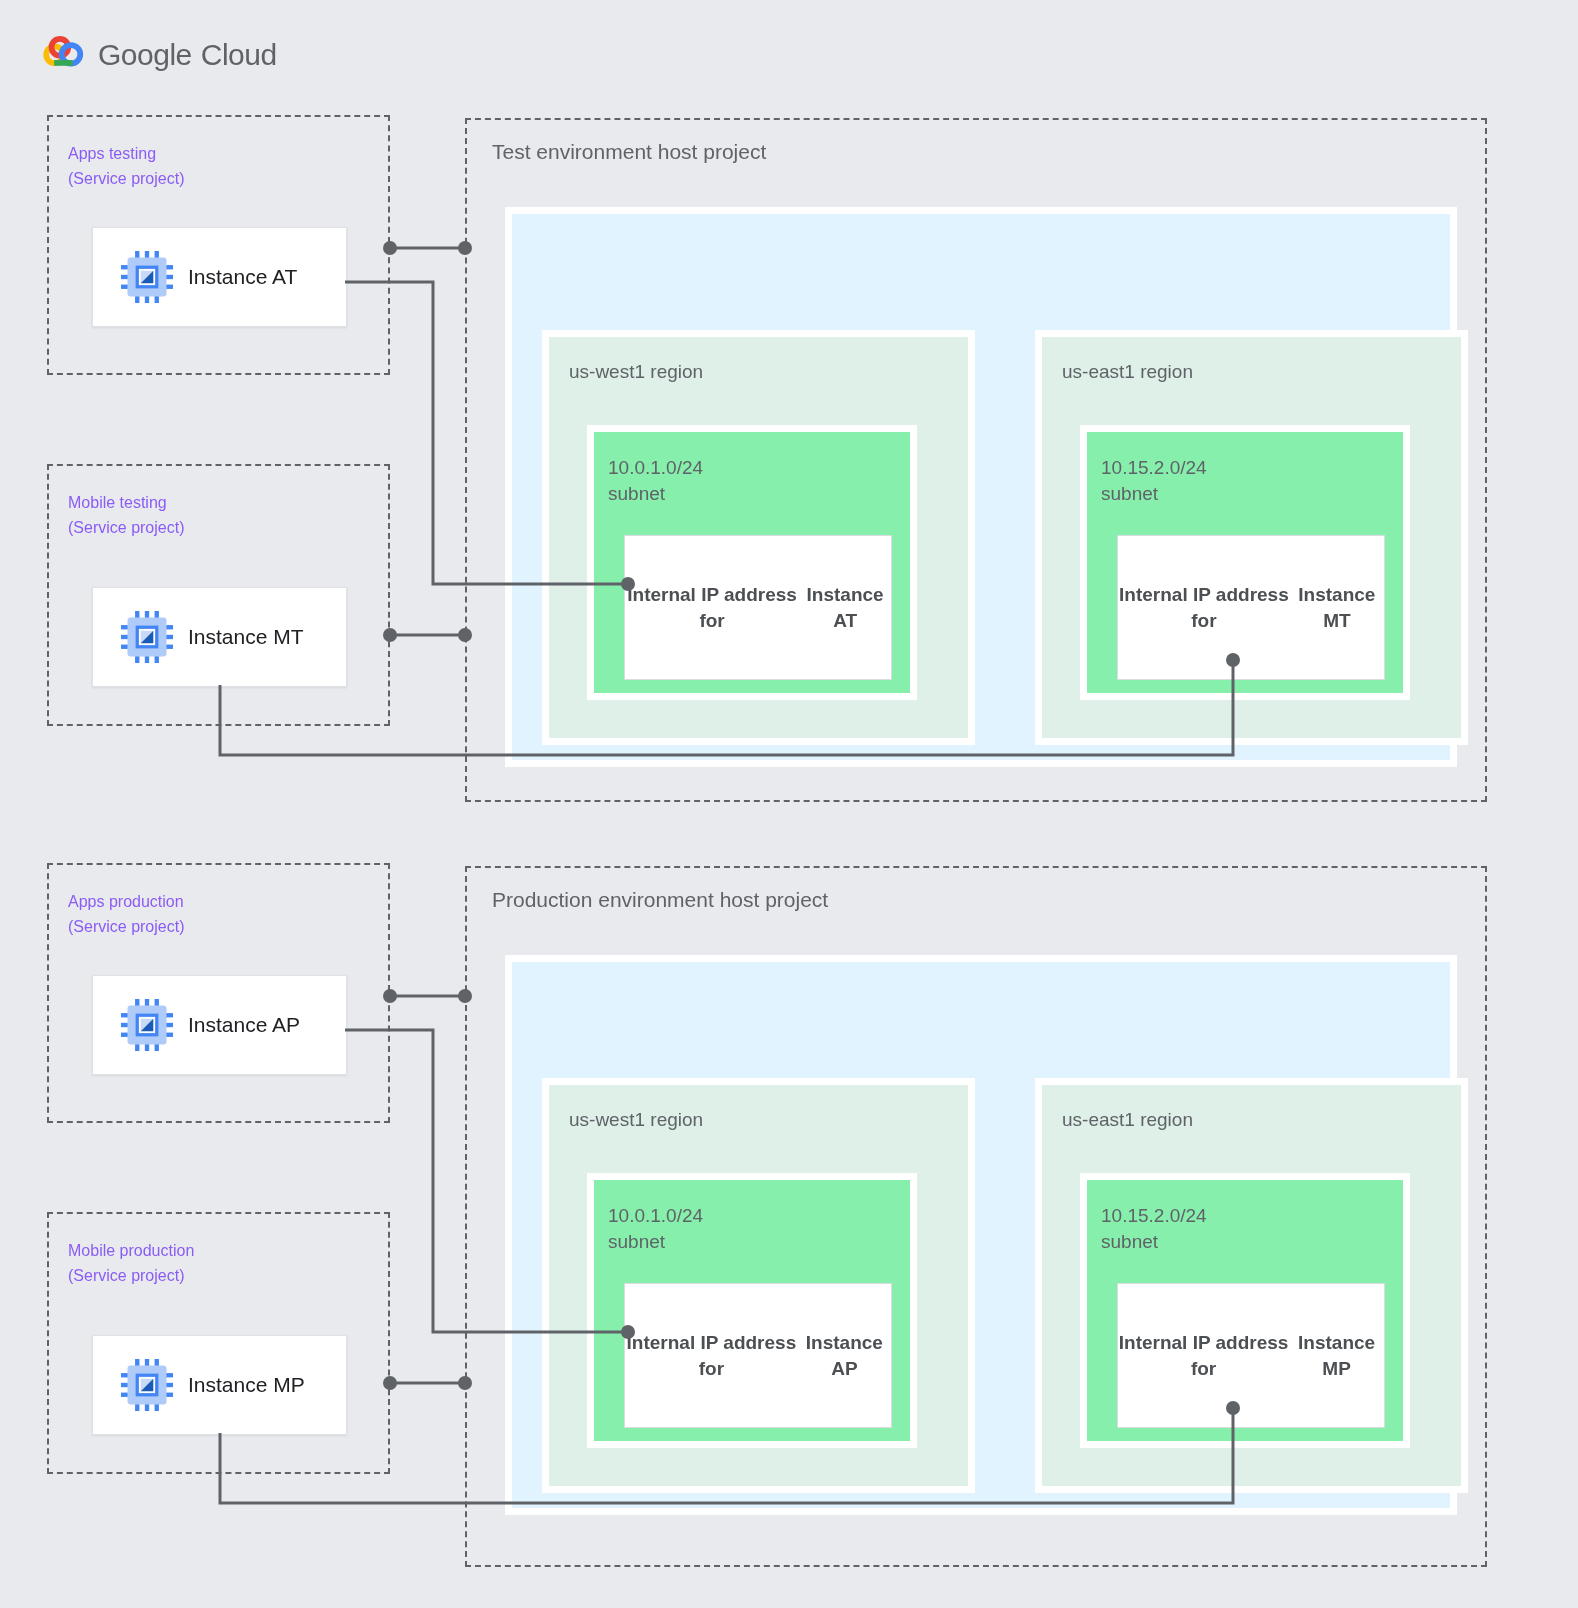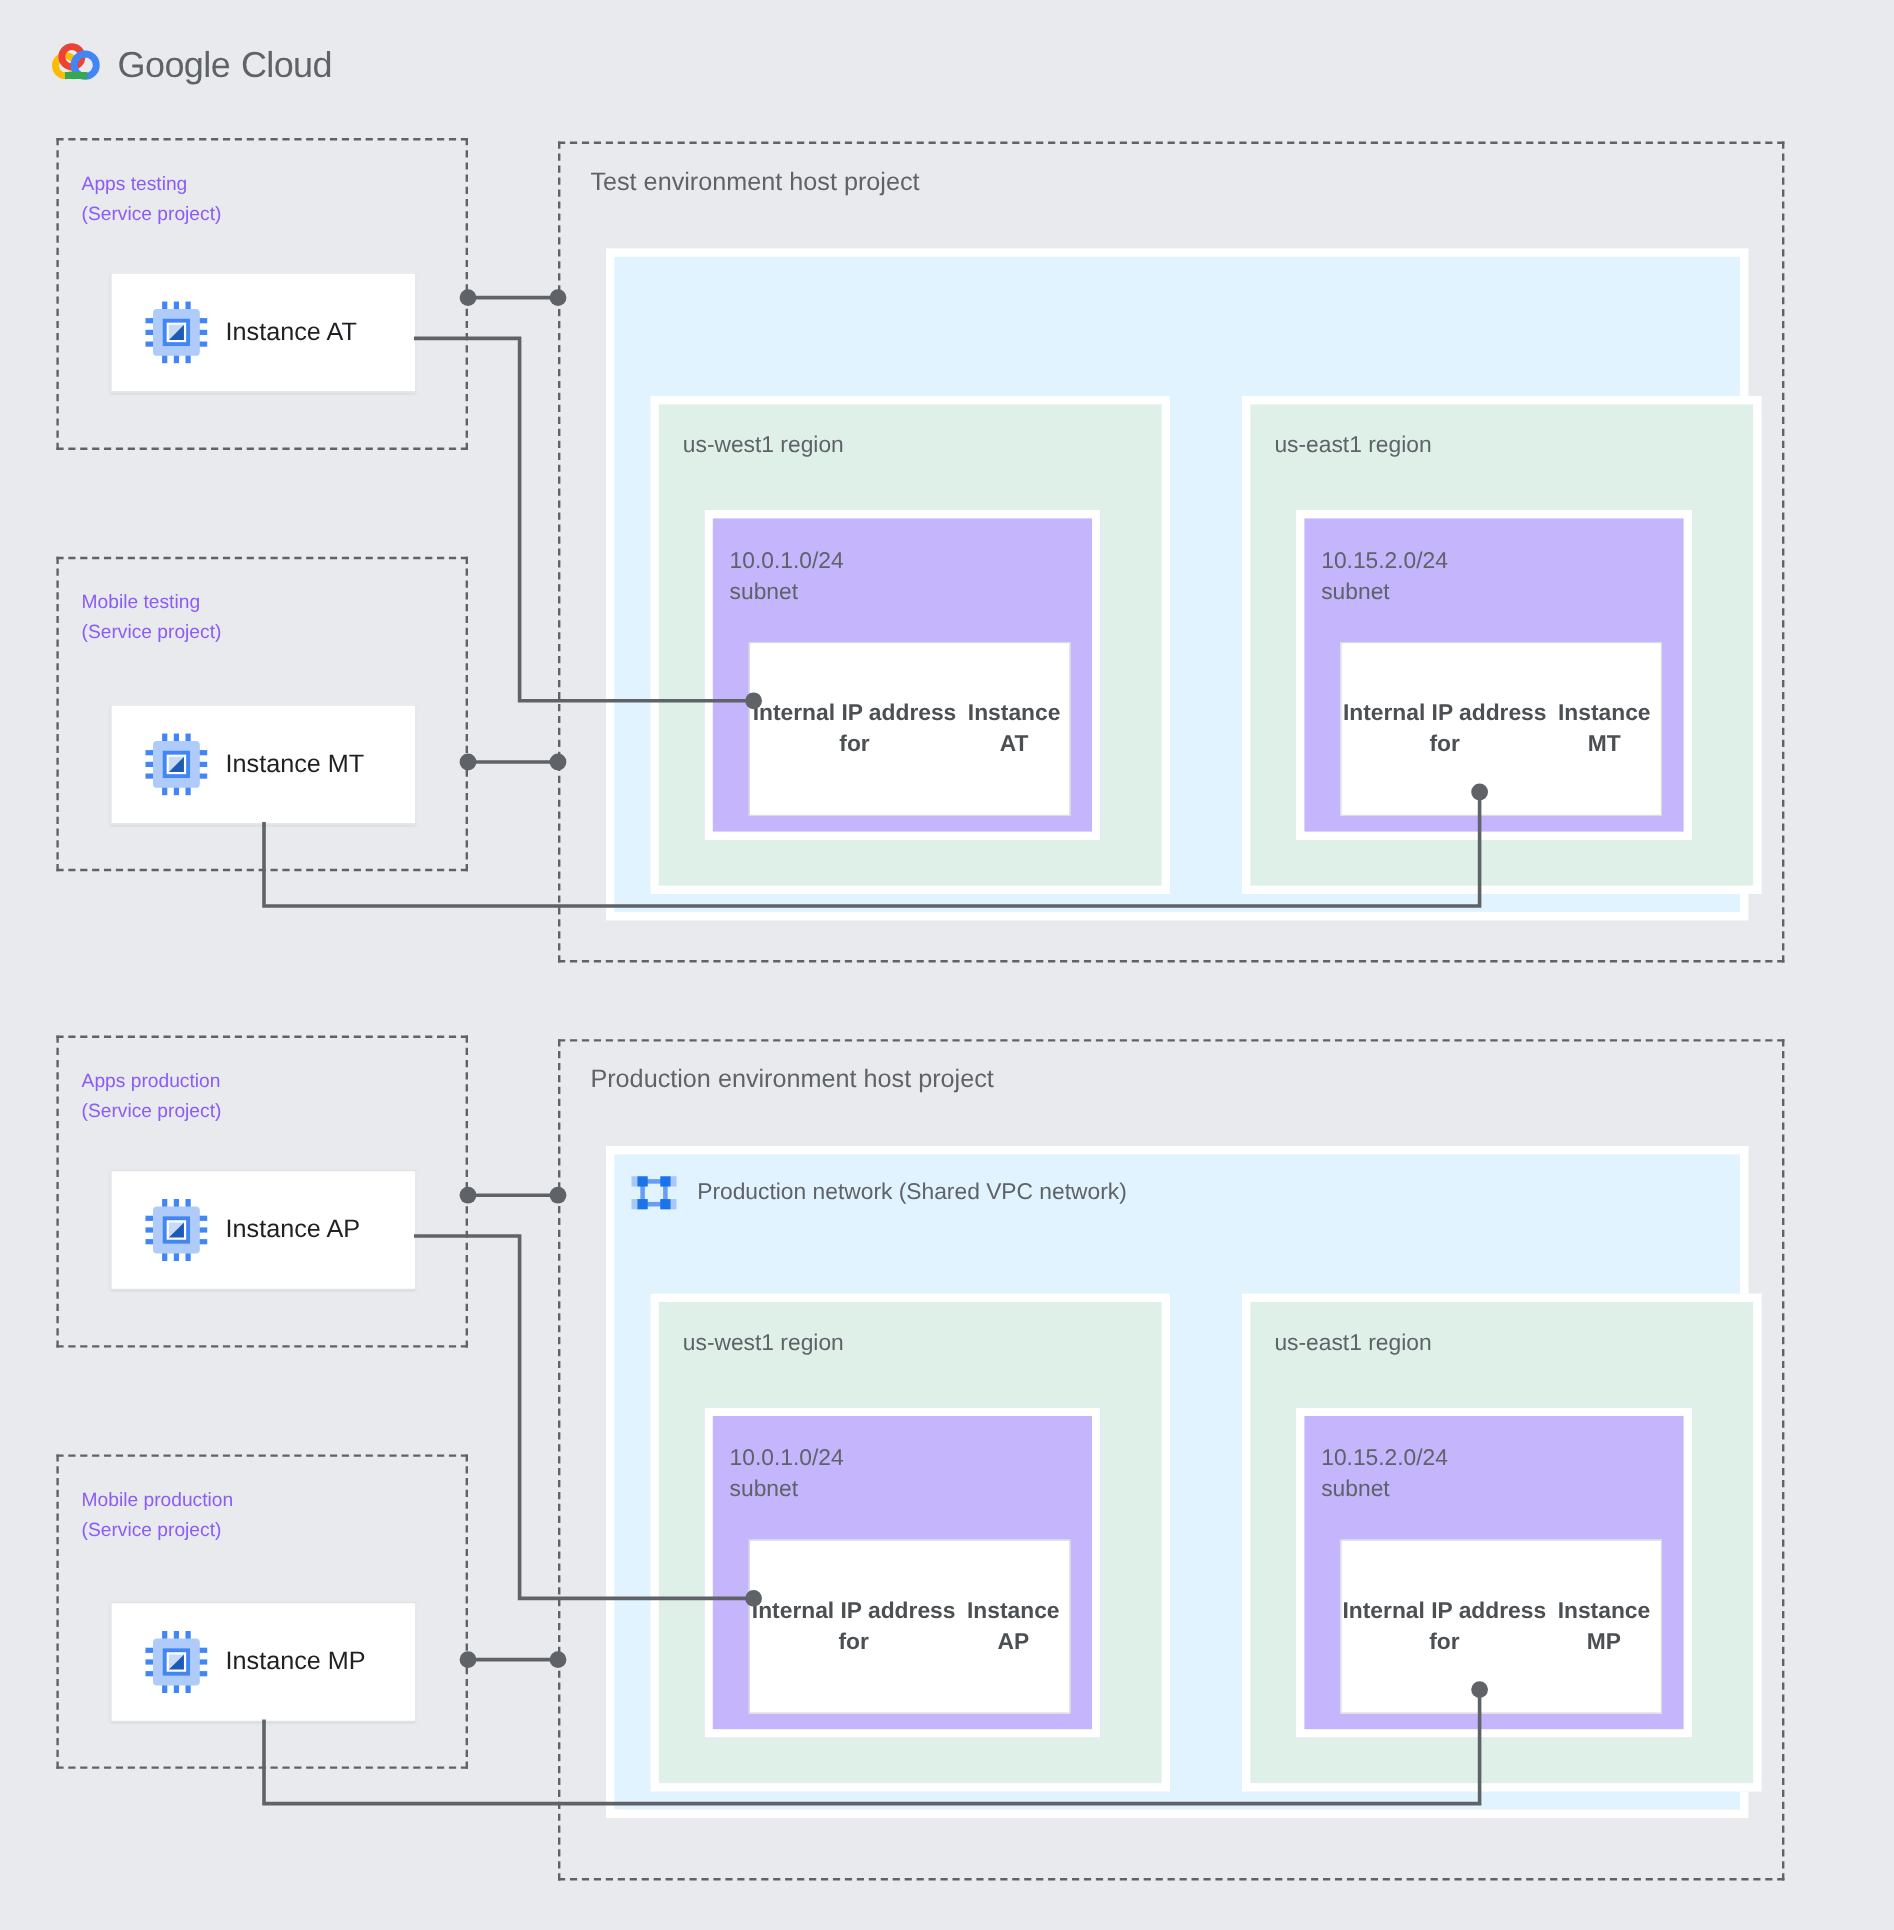--- a/index.html
+++ b/index.html
@@ -48,21 +48,21 @@
   .net { position: absolute; left: 38px; top: 87px; width: 952px; height: 560px; background: #e1f3fe; border: 7px solid #fff; }
   .net-head { position: absolute; left: 14px; top: 13px; display: flex; align-items: center; gap: 17px; }
   .net-head svg { width: 38px; height: 38px; flex: none; }
   .net-label { font-size: 19px; color: #5f6368; }
 
   .region { position: absolute; top: 88px; width: 433px; height: 415px; background: #def0e7; border: 7px solid #fff; margin-top: 28px; }
   .region.west { left: 30px; }
   .region.east { left: 523px; padding-left: 12px; }
   .region-label { position: absolute; left: 20px; top: 24px; font-size: 19px; color: #5f6368; }
 
-  .subnet { position: absolute; left: 38px; top: 88px; width: 330px; height: 275px; background: #c4b5fd; border: 7px solid #fff; }
+  .subnet { position: absolute; left: 38px; top: 88px; width: 330px; height: 275px; background: #86efac; border: 7px solid #fff; }
   .subnet-label { position: absolute; left: 14px; top: 23px; font-size: 19px; line-height: 26px; color: #5f6368; }
   .subnet-label span { display: block; }
 
   .ip-box {
     position: absolute; left: 30px; top: 103px; width: 268px; height: 145px;
     background: #fff; border: 1px solid #dadce0;
     display: flex; flex-direction: row; align-items: center; justify-content: center; text-align: center;
   }
   .ip-line { font-size: 19px; font-weight: 700; color: #4c5053; line-height: 26px; }
 
@@ -238,26 +238,20 @@
         <svg>
             <use href="#ic-compute"></use>
           </svg>
         <span class="card-label">Instance MP</span>
       </div>
     </div>
 
     <div class="host">
       <div class="host-title">Production environment host project</div>
       <div class="net">
-        <div class="net-head">
-          <svg>
-              <use href="#ic-vpc"></use>
-            </svg>
-          <span class="net-label">Production network (Shared VPC network)</span>
-        </div>
 
         <div class="region west">
           <div class="region-label">us-west1 region</div>
           <div class="subnet">
             <div class="subnet-label">
               <span>10.0.1.0/24</span>
               <span>subnet</span>
             </div>
             <div class="ip-box">
               <span class="ip-line">Internal IP address for</span>

